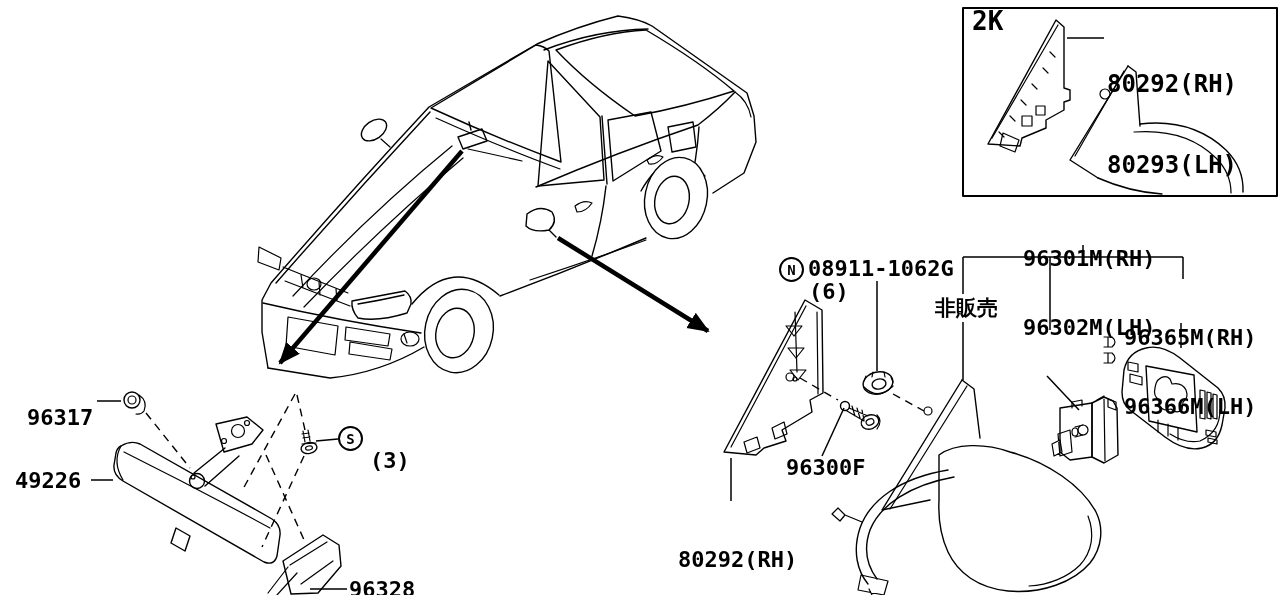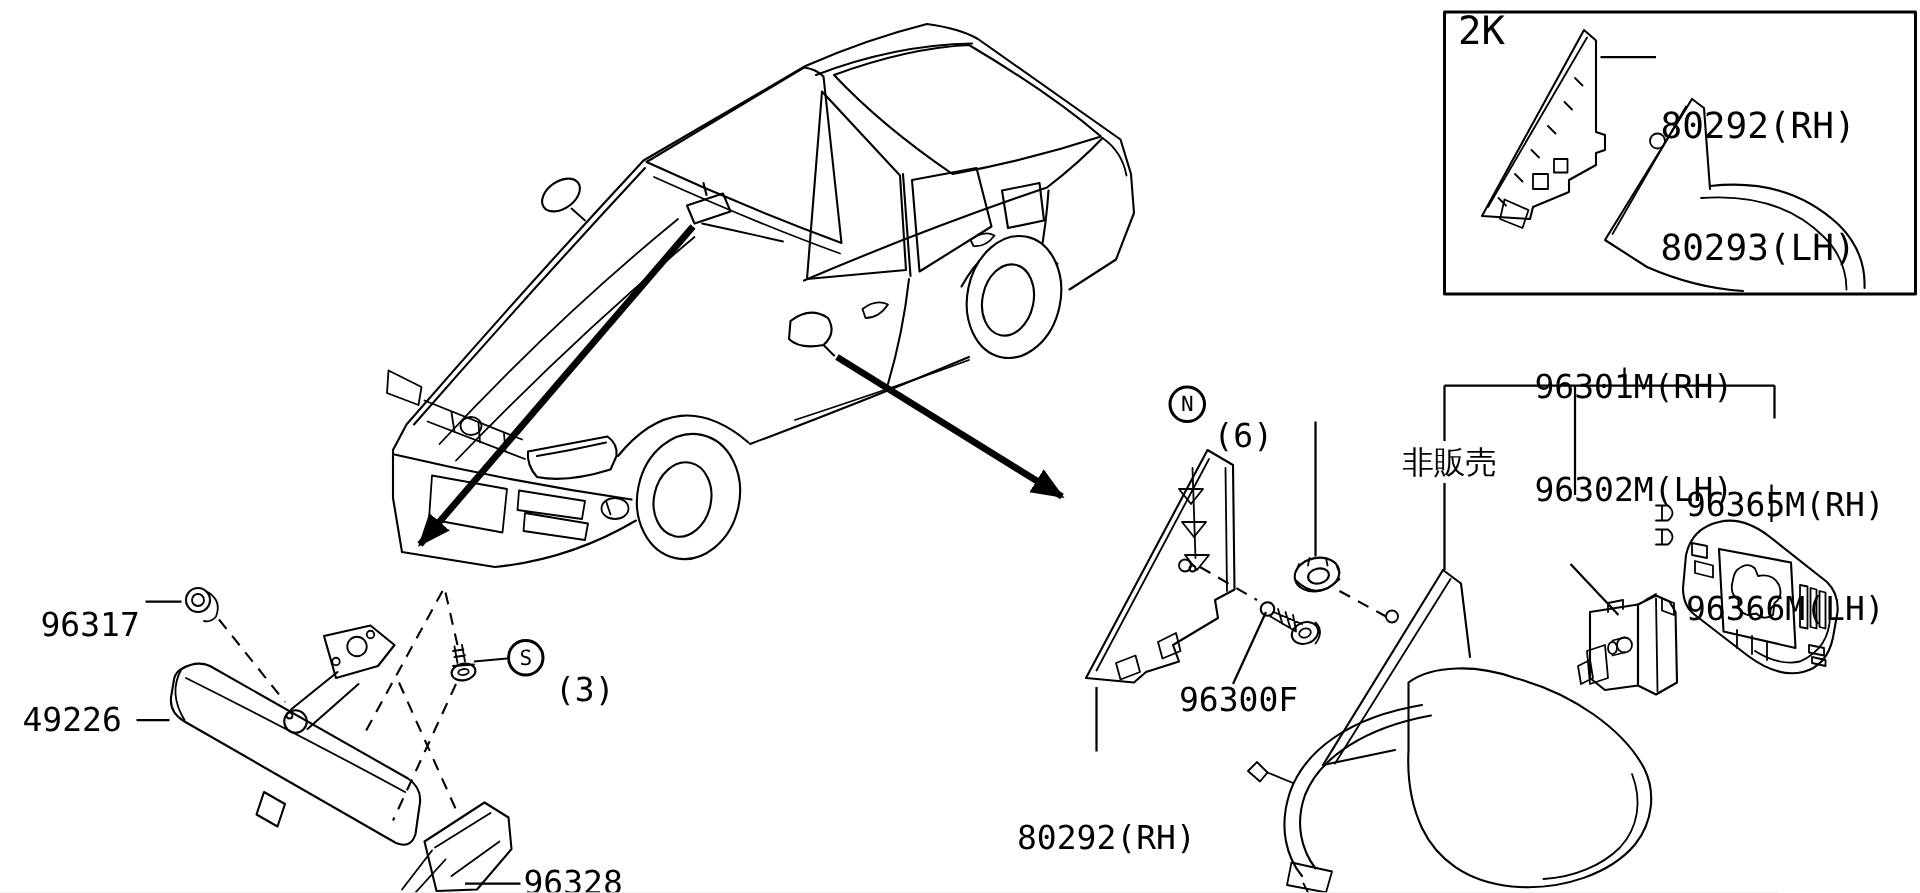--- a/index.html
+++ b/index.html
@@ -10,21 +10,21 @@
   .stage svg{position:absolute;left:0;top:0;}
   .ln{stroke:#000;fill:none;stroke-width:1.4;stroke-linecap:round;stroke-linejoin:round;}
   .thin{stroke-width:1.2;}
   .thick{stroke-width:2;}
   .leader{stroke:#000;fill:none;stroke-width:1.5;stroke-linecap:butt;}
   .dash{stroke:#000;fill:none;stroke-width:1.4;stroke-dasharray:8 6;}
   .fw{fill:#ffffff;}
   .arrow{stroke:#000;stroke-width:4.5;fill:none;}
   .label{
     position:absolute;font-size:22px;line-height:23px;letter-spacing:0px;
-    white-space:pre;color:#000;
+    white-space:pre;color:#000;font-weight:bold;
   }
   .label.big{font-size:24px;line-height:27px;}
   .label.code2k{font-size:26px;}
   .label.jp{font-family:"DejaVu Sans",sans-serif;font-size:21px;line-height:20px;}
   .row{display:flex;align-items:flex-start;}
   .circ{
     display:inline-flex;width:21px;height:21px;border:2px solid #000;border-radius:50%;
     align-items:center;justify-content:center;font-size:14px;line-height:1;
     margin-right:4px;margin-top:0px;flex:0 0 auto;
   }
@@ -232,20 +232,21 @@
 
   <div class="label" style="left:1023px;top:201px">
     <div>96301M(RH)</div>
     <div>96302M(LH)</div>
   </div>
 
   <div class="label jp" style="left:935px;top:298px">非販売</div>
 
   <div class="label row" style="left:779px;top:257px">
     <span class="circ">N</span>
+    <span>08911-1062G</span>
   </div>
   <div class="label" style="left:809px;top:280px">(6)</div>
 
   <div class="label" style="left:1124px;top:280px">
     <div>96365M(RH)</div>
     <div>96366M(LH)</div>
   </div>
 
 
   <div class="label" style="left:786px;top:456px">96300F</div>

